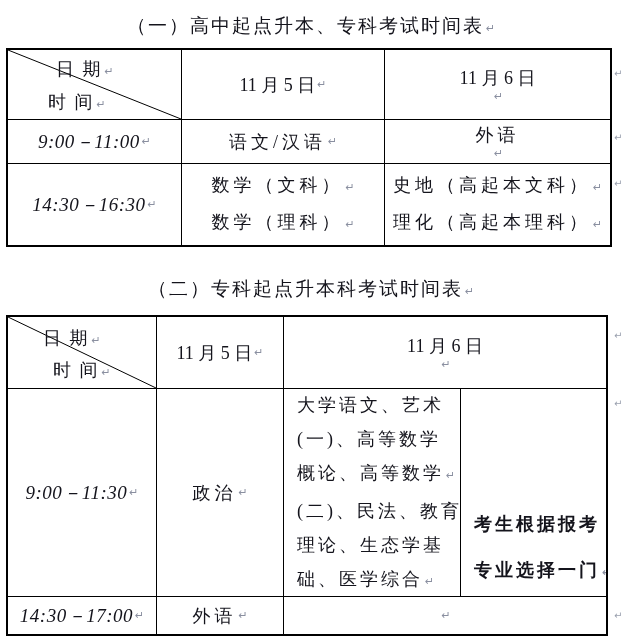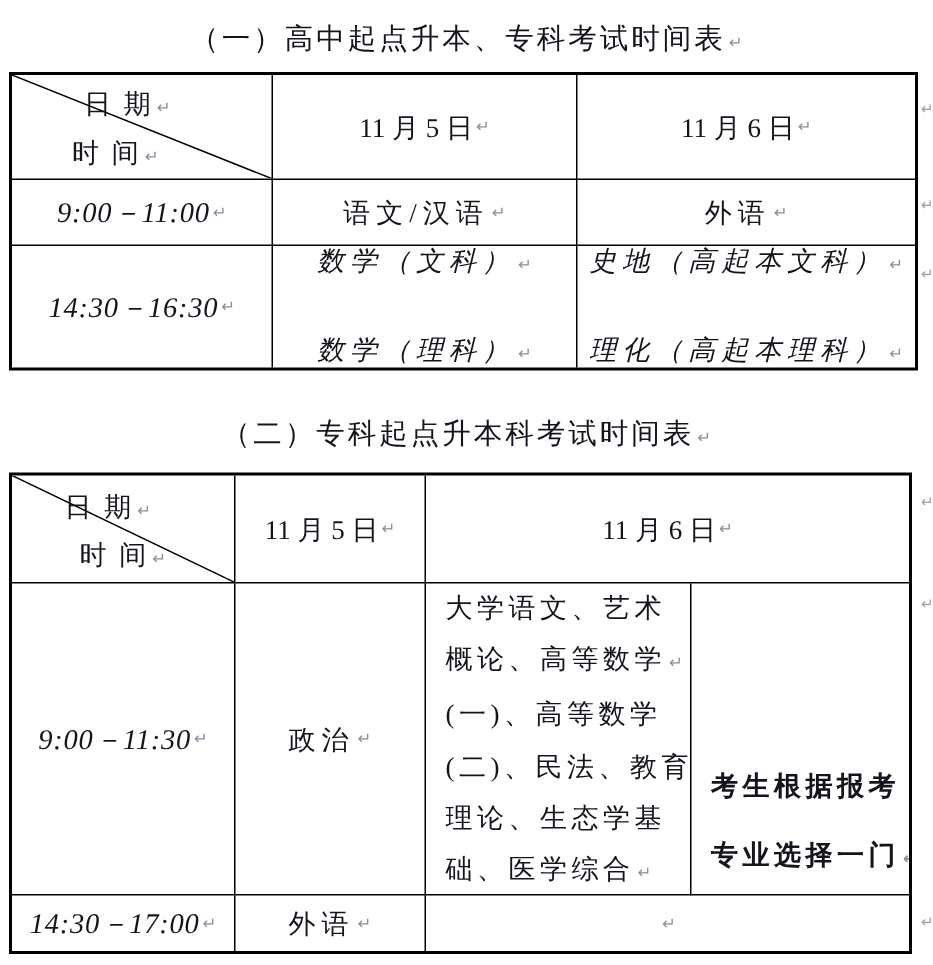--- a/index.html
+++ b/index.html
@@ -25,26 +25,26 @@
   }
   .c{
     position:relative;
     display:flex;align-items:center;justify-content:center;
     border-right:1px solid #000;
     border-bottom:1px solid #000;
     font-size:18px;
     box-sizing:border-box;
     overflow:hidden;
   }
-  .nr{border-right:none;}
+  .nr{border-right:none;flex-direction:column;}
   .nb{border-bottom:none;}
   .zh{letter-spacing:4px;}
   .time{font-size:19px;letter-spacing:0.5px;white-space:nowrap;font-style:italic;}
   .col{flex-direction:column;justify-content:center;}
-  .twoline .ln{line-height:57px;white-space:nowrap;font-style:italic;}
+  .twoline .ln{line-height:34px;white-space:nowrap;}
   .subjects{
     align-items:flex-start;justify-content:center;
     padding:2px 0 0 13px;text-align:left;
   }
   .subjects .ln{line-height:34.3px;letter-spacing:3px;white-space:nowrap;}
   .choose{
     align-items:flex-start;justify-content:flex-end;
     padding-left:13px;text-align:left;font-weight:bold;
   }
   .choose .ln{line-height:46px;letter-spacing:3px;white-space:nowrap;}
@@ -150,22 +150,22 @@
     <div class="c time">
       <span>9:00－11:30</span>
         <span class="pm">↵</span>
     </div>
     <div class="c zh">
       <span>政治</span>
         <span class="pm">↵</span>
     </div>
     <div class="c col subjects">
       <div class="ln"><span>大学语文、艺术</span></div>
+      <div class="ln"><span>(一)、高等数学</span></div>
       <div class="ln"><span>概论、高等数学</span><span class="pm">↵</span></div>
-      <div class="ln"><span>(一)、高等数学</span></div>
       <div class="ln"><span>(二)、民法、教育</span></div>
       <div class="ln"><span>理论、生态学基</span></div>
       <div class="ln"><span>础、医学综合</span><span class="pm">↵</span></div>
     </div>
     <div class="c col choose nr">
       <div class="ln"><span>考生根据报考</span></div>
       <div class="ln"><span>专业选择一门</span><span class="pm">↵</span></div>
     </div>
 
     <div class="c time nb">

